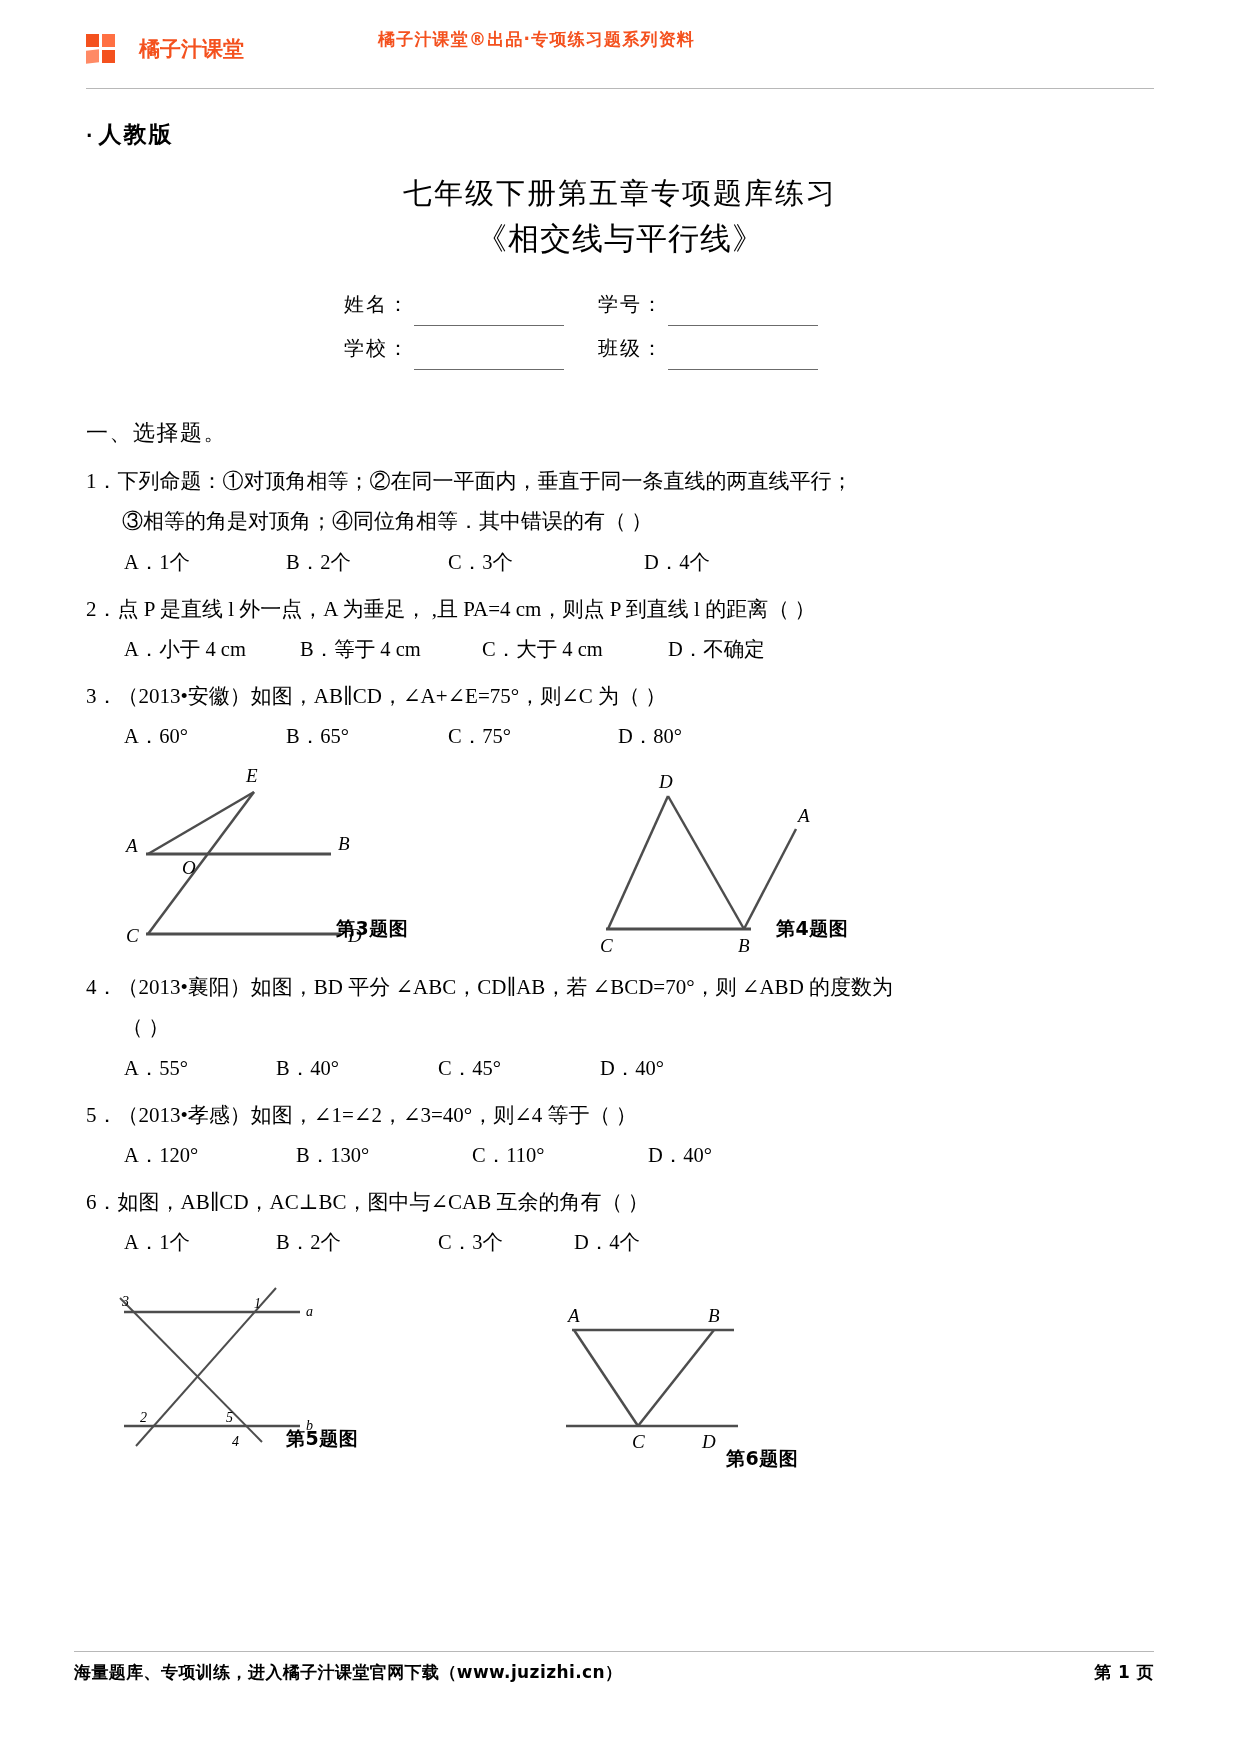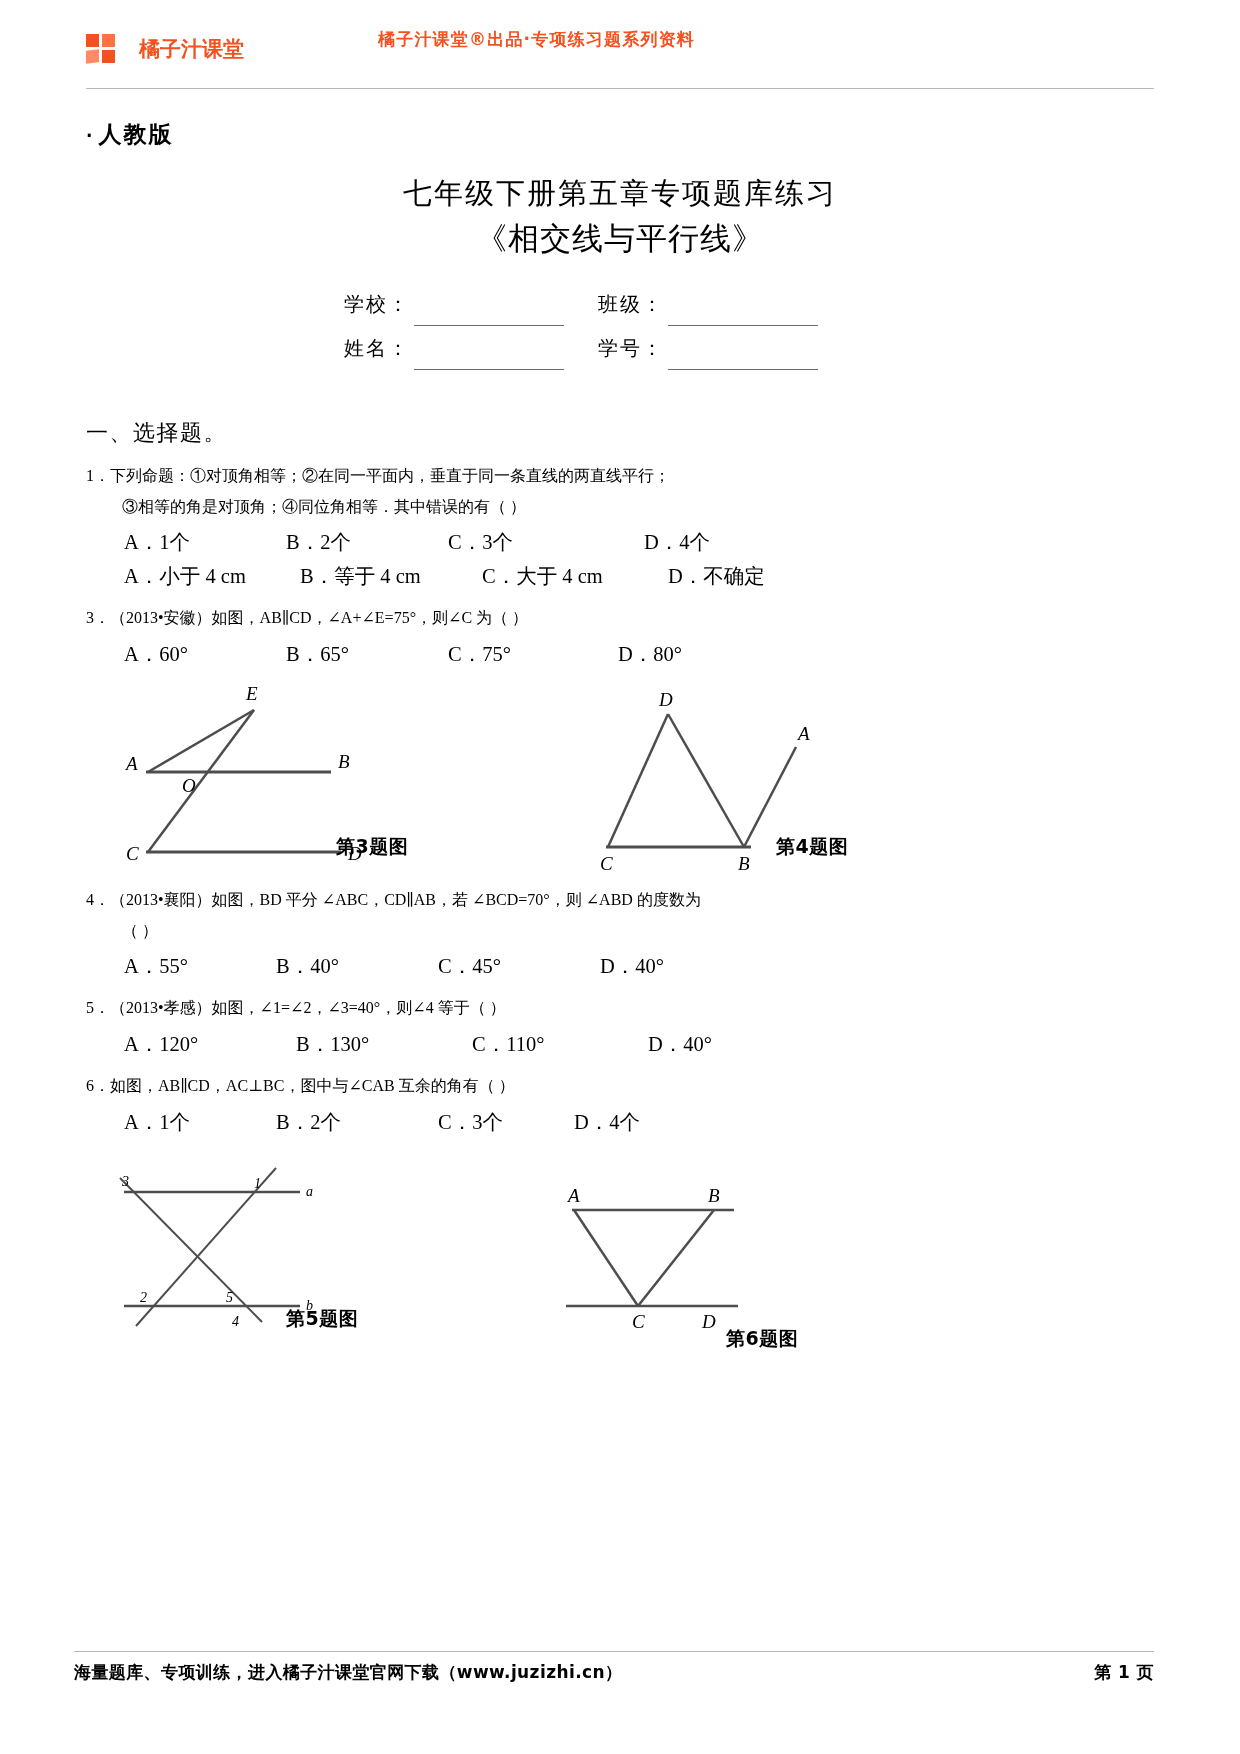--- a/index.html
+++ b/index.html
@@ -136,21 +136,21 @@
 
   
   .section-heading {
     margin-top: 48px;
     font-family: "DejaVu Sans", sans-serif;
     font-weight: normal;
     font-size: 22px;
     letter-spacing: 1.5px;
   }
   .q {
-    font-size: 16px;
+    font-size: 21px;
     line-height: 1.92;
     margin-top: 13px;
   }
   .q-line { white-space: nowrap; }
   .q-indent { padding-left: 36px; }
   .opts {
     padding-left: 38px;
     margin-top: 6px;
     font-size: 20.5px;
     white-space: nowrap;
@@ -222,52 +222,55 @@
   <div class="edition">
     <span class="dot">·</span><span>人教版</span>
   </div>
 
   <div class="doc-title">七年级下册第五章专项题库练习</div>
   <div class="doc-subtitle">《相交线与平行线》</div>
 
   <div class="info-block">
     <div class="info-row">
       <span class="info-field">
+        <span class="info-label">姓名：</span>
+        <span class="info-line"></span>
+      </span>
+      <span class="info-gap"></span>
+      <span class="info-field">
+        <span class="info-label">学号：</span>
+        <span class="info-line"></span>
+      </span>
+    </div>
+    <div class="info-row">
+      <span class="info-field">
         <span class="info-label">学校：</span>
         <span class="info-line"></span>
       </span>
       <span class="info-gap"></span>
       <span class="info-field">
         <span class="info-label">班级：</span>
         <span class="info-line"></span>
       </span>
     </div>
-    <div class="info-row">
-      <span class="info-field">
-        <span class="info-label">姓名：</span>
-        <span class="info-line"></span>
-      </span>
-      <span class="info-gap"></span>
-      <span class="info-field">
-        <span class="info-label">学号：</span>
-        <span class="info-line"></span>
-      </span>
-    </div>
   </div>
 
   <div class="section-heading">一、选择题。</div>
 
   <div class="q">
     <div class="q-line"><span>1．</span><span>下列命题：①对顶角相等；②在同一平面内，垂直于同一条直线的两直线平行；</span></div>
     <div class="q-line q-indent">③相等的角是对顶角；④同位角相等．其中错误的有（      ）</div>
   </div>
   <div class="opts">
     <span class="opt" style="width:162px">A．1个</span><span class="opt" style="width:162px">B．2个</span><span class="opt" style="width:196px">C．3个</span><span class="opt">D．4个</span>
   </div>
 
+  <div class="q">
+    <div class="q-line"><span>2．</span><span>点 P 是直线 l 外一点，A 为垂足，  ,且 PA=4 cm，则点 P 到直线 l 的距离（      ）</span></div>
+  </div>
   <div class="opts">
     <span class="opt" style="width:176px">A．小于 4 cm</span><span class="opt" style="width:182px">B．等于 4 cm</span><span class="opt" style="width:186px">C．大于 4 cm</span><span class="opt">D．不确定</span>
   </div>
 
   <div class="q">
     <div class="q-line"><span>3．</span><span>（2013•安徽）如图，AB∥CD，∠A+∠E=75°，则∠C 为（      ）</span></div>
   </div>
   <div class="opts">
     <span class="opt" style="width:162px">A．60°</span><span class="opt" style="width:162px">B．65°</span><span class="opt" style="width:170px">C．75°</span><span class="opt">D．80°</span>
   </div>

